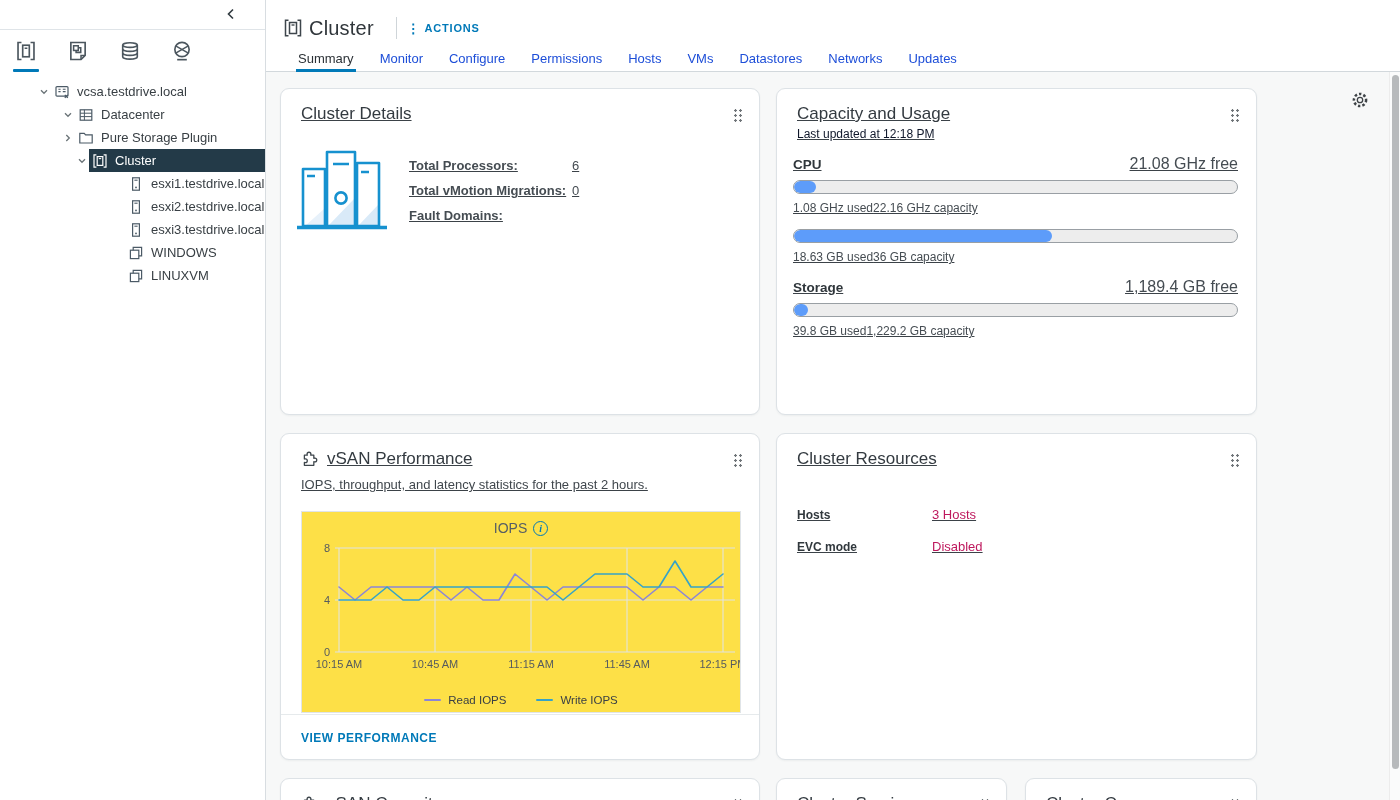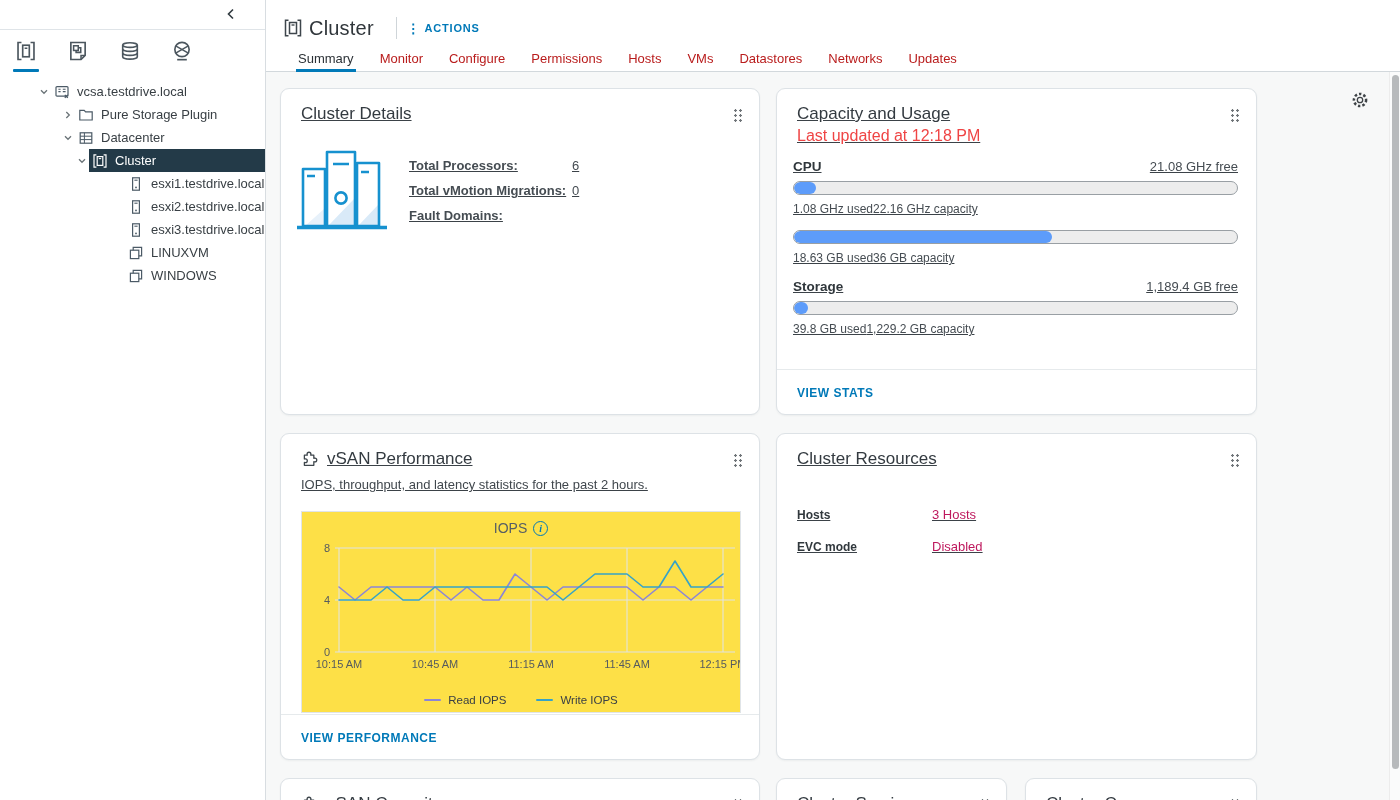--- a/index.html
+++ b/index.html
@@ -37,21 +37,21 @@
   .main{position:absolute;left:266px;top:0;right:0;height:800px;}
   .obj-header{height:72px;background:#fff;border-bottom:1px solid #d2d8dc;position:relative;}
   .title-row{display:flex;align-items:center;padding:12px 0 0 17px;height:44px;}
   .obj-icon{color:#3e464c;line-height:0;margin-right:6px;}
   .obj-icon svg{width:20px;height:20px;}
   h1{font-size:20px;font-weight:400;color:#30363b;letter-spacing:.2px;}
   .vdiv{width:1px;height:22px;background:#cfd5d9;margin:0 10px 0 22px;}
   .actions-btn{display:flex;align-items:center;gap:4px;background:none;border:none;color:var(--accent);font-family:inherit;font-size:11px;font-weight:bold;letter-spacing:.8px;cursor:pointer;}
   .actions-dots{font-size:13px;font-weight:bold;}
   .tabs{display:flex;padding-left:30px;height:28px;}
-  .tab{background:none;border:none;font-family:inherit;font-size:13px;color:#b91c1c;margin-right:22px;padding:0 2px;cursor:pointer;position:relative;}
+  .tab{background:none;border:none;font-family:inherit;font-size:13px;color:#1d4ed8;margin-right:22px;padding:0 2px;cursor:pointer;position:relative;}
   .tab.active{color:#2b3136;}
   .tab.active::after{content:'';position:absolute;left:0;right:0;bottom:0;height:3px;background:var(--accent);}
 
   .content{position:absolute;left:0;top:72px;right:0;bottom:0;background:#f7f8f8;overflow:hidden;}
   .gear-btn{position:absolute;right:31px;top:19px;background:none;border:none;cursor:pointer;line-height:0;}
 
   .scrollbar{position:absolute;right:0;top:0;bottom:0;width:11px;background:#fafbfb;border-left:1px solid #ececec;}
   .scroll-thumb{position:absolute;left:2px;top:3px;width:7px;height:694px;background:#b7babc;border-radius:4px;cursor:pointer;}
 
   
@@ -67,26 +67,26 @@
 
   
   .cd-body{display:flex;padding:17px 20px 0 14px;justify-content:center;}
   .cd-illus{flex:none;line-height:0;}
   .cd-fields{margin-left:20px;padding-top:17px;flex:1;}
   .f-row{display:flex;margin-bottom:10px;line-height:15px;}
   .f-label{width:163px;font-size:13px;font-weight:bold;color:#454c52;flex:none;}
   .f-value{font-size:13px;color:#454c52;}
 
   
-  .cu-updated{font-size:16px;color:#ef4444;padding:3px 20px 0;}
+  .cu-updated{font-size:12px;color:#0f172a;padding:3px 20px 0;}
   .meters{padding:0 18px 0 16px;}
   .meter{margin-top:14px;}
   .m-top{display:flex;justify-content:space-between;align-items:baseline;}
   .m-label{font-size:13.5px;font-weight:bold;color:#2f363b;}
-  .m-free{font-size:13px;color:#454c52;}
+  .m-free{font-size:16px;color:#454c52;}
   .m-bar{margin-top:7px;height:14px;border:1px solid #999fa4;border-radius:7px;background:#ededed;overflow:hidden;}
   .m-fill{height:100%;background:var(--bar-fill);border-radius:6px;}
   .m-sub{display:flex;margin-top:7px;font-size:12px;color:#454c52;}
 
   
   .vp-sub{font-size:13px;color:#40474d;margin:8px 20px 0;}
   .chart-box{position:absolute;left:20px;top:77px;width:440px;height:202px;border:1px solid #e0e4e7;background:#fde047;}
   .chart-title{display:flex;align-items:center;justify-content:center;height:28px;font-size:14px;color:#565e64;gap:6px;padding-top:4px;}
   .info-icon{width:15px;height:15px;border:1.2px solid var(--accent);border-radius:50%;color:var(--accent);font:italic bold 10px "Liberation Serif",serif;display:inline-flex;align-items:center;justify-content:center;cursor:pointer;}
   .legend{display:flex;justify-content:center;gap:30px;margin-top:2px;}
@@ -159,47 +159,47 @@
               <path d="M10.8 10.9l3 3M13.8 10.9l-3 3" stroke-width="1.3"></path>
             </svg>
           </span>
           <span class="tw-label">vcsa.testdrive.local</span>
         </div>
       </div>
       <div class="trow">
         <span class="tw-ind" style="width: 40px;"></span>
         <span class="tw-chev">
           <svg viewBox="0 0 10 10" fill="none" stroke="currentColor" stroke-width="1.3">
-            <path d="M3.3 2l3 3-3 3"></path>
-          </svg>
-        </span>
-        <div class="tw-body">
-          <span class="tw-icon">
-            <svg viewBox="0 0 16 16" fill="none" stroke="currentColor" stroke-width="1.2">
-              <path d="M1.8 13V3.4h4.4l1.4 1.5h6.6V13z"></path>
-            </svg>
-          </span>
-          <span class="tw-label">Pure Storage Plugin</span>
+            <path d="M2 3.3l3 3 3-3"></path>
+          </svg>
+        </span>
+        <div class="tw-body">
+          <span class="tw-icon">
+            <svg viewBox="0 0 16 16" fill="none" stroke="currentColor" stroke-width="1.2">
+              <rect x="2.2" y="2.8" width="11.6" height="10.4"></rect>
+              <path d="M6.4 2.8v10.4M2.2 6.2h11.6M2.2 9.6h11.6" stroke-width="1.0"></path>
+            </svg>
+          </span>
+          <span class="tw-label">Datacenter</span>
         </div>
       </div>
       <div class="trow">
         <span class="tw-ind" style="width: 40px;"></span>
         <span class="tw-chev">
           <svg viewBox="0 0 10 10" fill="none" stroke="currentColor" stroke-width="1.3">
-            <path d="M2 3.3l3 3 3-3"></path>
-          </svg>
-        </span>
-        <div class="tw-body">
-          <span class="tw-icon">
-            <svg viewBox="0 0 16 16" fill="none" stroke="currentColor" stroke-width="1.2">
-              <rect x="2.2" y="2.8" width="11.6" height="10.4"></rect>
-              <path d="M6.4 2.8v10.4M2.2 6.2h11.6M2.2 9.6h11.6" stroke-width="1.0"></path>
-            </svg>
-          </span>
-          <span class="tw-label">Datacenter</span>
+            <path d="M3.3 2l3 3-3 3"></path>
+          </svg>
+        </span>
+        <div class="tw-body">
+          <span class="tw-icon">
+            <svg viewBox="0 0 16 16" fill="none" stroke="currentColor" stroke-width="1.2">
+              <path d="M1.8 13V3.4h4.4l1.4 1.5h6.6V13z"></path>
+            </svg>
+          </span>
+          <span class="tw-label">Pure Storage Plugin</span>
         </div>
       </div>
       <div class="trow selected">
         <span class="tw-ind" style="width: 54px;"></span>
         <span class="tw-chev">
           <svg viewBox="0 0 10 10" fill="none" stroke="currentColor" stroke-width="1.3">
             <path d="M2 3.3l3 3 3-3"></path>
           </svg>
         </span>
         <div class="tw-body">
@@ -258,34 +258,34 @@
       <div class="trow">
         <span class="tw-ind" style="width: 90px;"></span>
         <span class="tw-chev"></span>
         <div class="tw-body">
           <span class="tw-icon">
             <svg viewBox="0 0 16 16" fill="none" stroke="currentColor" stroke-width="1.2">
               <rect x="2.4" y="5.2" width="8.4" height="8.4"></rect>
               <path d="M5.2 5.2V2.4h8.4v8.4h-2.8"></path>
             </svg>
           </span>
-          <span class="tw-label">LINUXVM</span>
+          <span class="tw-label">WINDOWS</span>
         </div>
       </div>
       <div class="trow">
         <span class="tw-ind" style="width: 90px;"></span>
         <span class="tw-chev"></span>
         <div class="tw-body">
           <span class="tw-icon">
             <svg viewBox="0 0 16 16" fill="none" stroke="currentColor" stroke-width="1.2">
               <rect x="2.4" y="5.2" width="8.4" height="8.4"></rect>
               <path d="M5.2 5.2V2.4h8.4v8.4h-2.8"></path>
             </svg>
           </span>
-          <span class="tw-label">WINDOWS</span>
+          <span class="tw-label">LINUXVM</span>
         </div>
       </div>
     </div>
 </aside>
 
 <section class="main">
   <header class="obj-header">
     <div class="title-row">
       <span class="obj-icon">
         <svg viewBox="0 0 16 16">
@@ -392,23 +392,20 @@
             </div>
             <div class="m-bar">
               <div class="m-fill" style="width: 3.2%;"></div>
             </div>
             <div class="m-sub">
               <span>39.8 GB used</span>
               <span>1,229.2 GB capacity</span>
             </div>
           </div>
         </div>
-      <div class="card-foot">
-        <a class="card-link">VIEW STATS</a>
-      </div>
     </div>
 
     <div class="card" style="left:14px;top:361px;width:480px;height:327px;">
       <div class="card-head">
         <span class="puzzle-ic">
           <svg viewBox="0 0 16 16">
               <path d="M3 4.6h2.6c-.1-.3-.2-.6-.2-.9a1.7 1.7 0 0 1 3.4 0c0 .3-.1.6-.2.9H11.4v2.8c.3-.1.6-.2.9-.2a1.7 1.7 0 0 1 0 3.4c-.3 0-.6-.1-.9-.2v3.2H3v-2.6c.3.1.6.2.9.2a1.7 1.7 0 0 0 0-3.4c-.3 0-.6.1-.9.2z" fill="none" stroke="currentColor" stroke-width="1.15" stroke-linejoin="round"></path>
             </svg>
         </span>
         <h2>vSAN Performance</h2>

